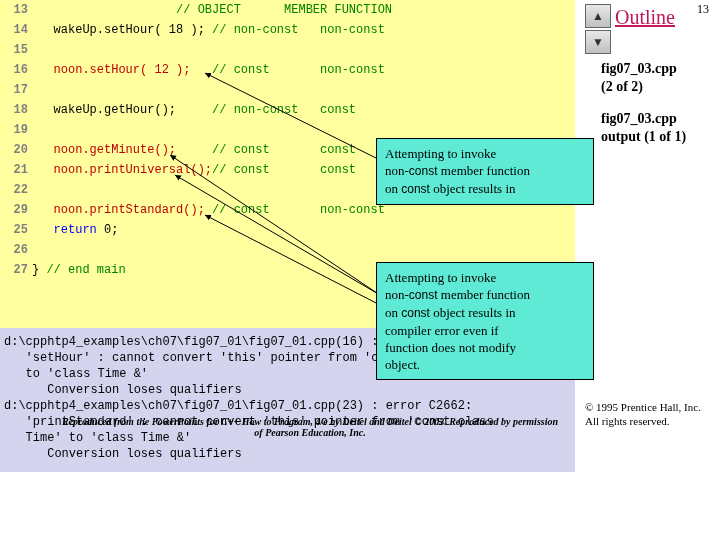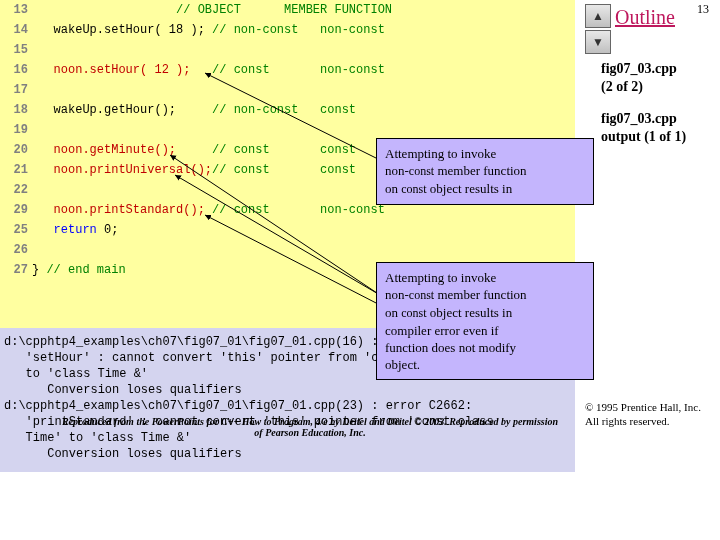--- a/index.html
+++ b/index.html
@@ -16,22 +16,22 @@
   .compiler{position:absolute;left:0;top:328px;width:575px;background:#d4d4ef;font-family:"Courier New",monospace;font-size:12px;line-height:16px;padding:6px 6px 10px 4px;color:#000;box-sizing:border-box;white-space:pre-wrap}
   .right{position:absolute;left:585px;top:0;width:130px;height:540px}
   .nav{position:absolute;left:0;top:4px}
   .navbtn{width:24px;height:22px;background:linear-gradient(#e8e8e8,#c0c0c0);border:1px solid #666;display:flex;align-items:center;justify-content:center;margin-bottom:2px;font-size:12px;color:#333}
   .outline{position:absolute;left:30px;top:6px;font-size:20px;text-decoration:underline;color:#be185d}
   .pagenum{position:absolute;right:6px;top:2px;font-size:12px}
   .captions{position:absolute;left:16px;top:60px;font-size:14px;font-weight:bold;line-height:18px}
   .cap{margin-bottom:14px}
   .copyright{position:absolute;left:585px;bottom:20px;font-size:11px;line-height:14px;width:130px}
   .repro{position:absolute;left:60px;bottom:10px;width:500px;text-align:center;font-size:10px;font-style:italic;font-weight:bold}
-  .callout{position:absolute;background:#c4b5fd;border:1px solid #000;padding:6px 8px;font-size:13px;line-height:17px;font-family:"Times New Roman",serif;width:200px}
-  .mono{font-family:Liberation Serif, serif;font-size:12px}
+  .callout{position:absolute;background:#5eead4;border:1px solid #000;padding:6px 8px;font-size:13px;line-height:17px;font-family:"Times New Roman",serif;width:200px}
+  .mono{font-family:Liberation Sans, sans-serif;font-size:12px}
   svg.arrows{position:absolute;left:0;top:0;pointer-events:none}
 </style>
 </head>
 <body>
 
 <div class="slide">
 
   <div class="code-area">
     <div class="code-lines" id="code-lines">
         <div class="ln">

